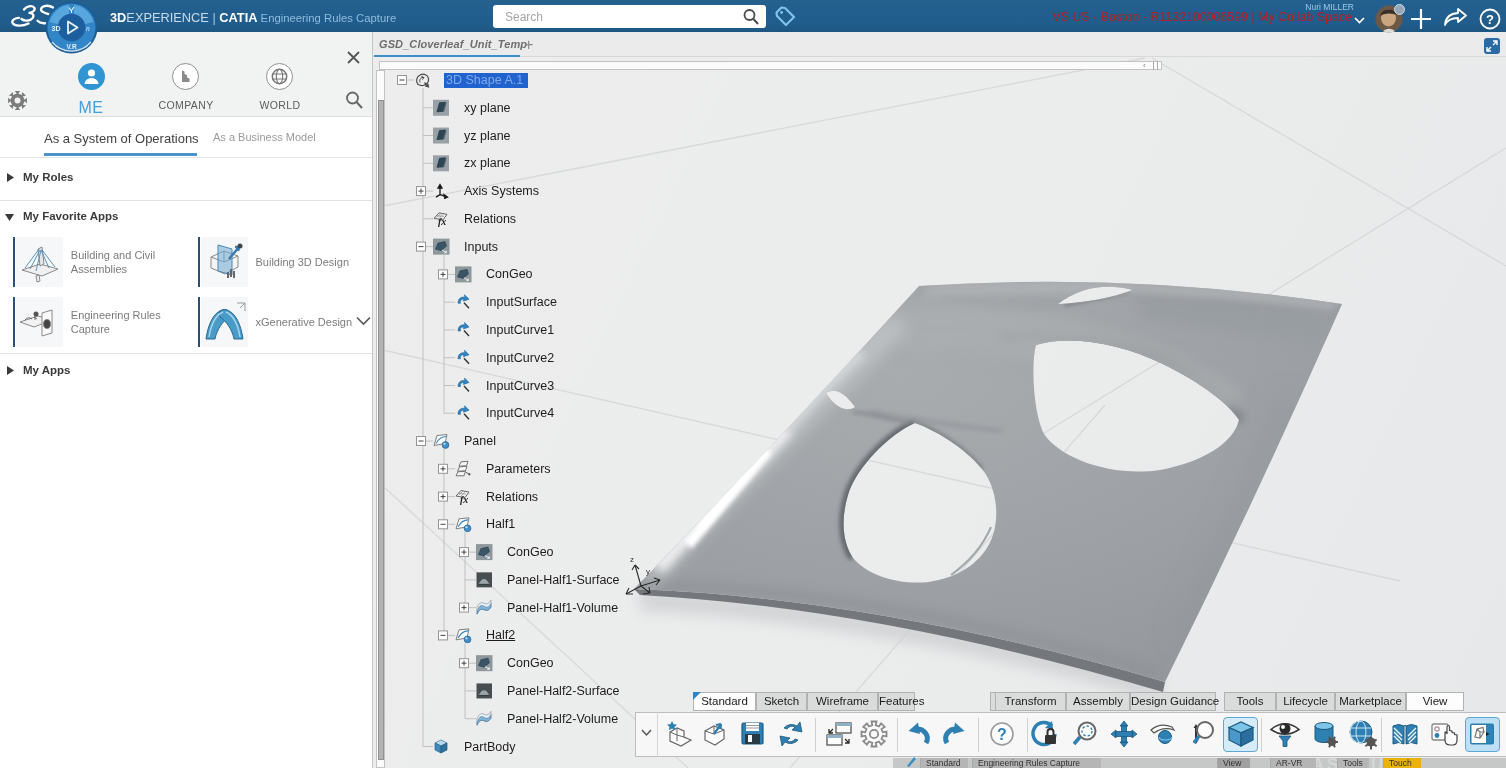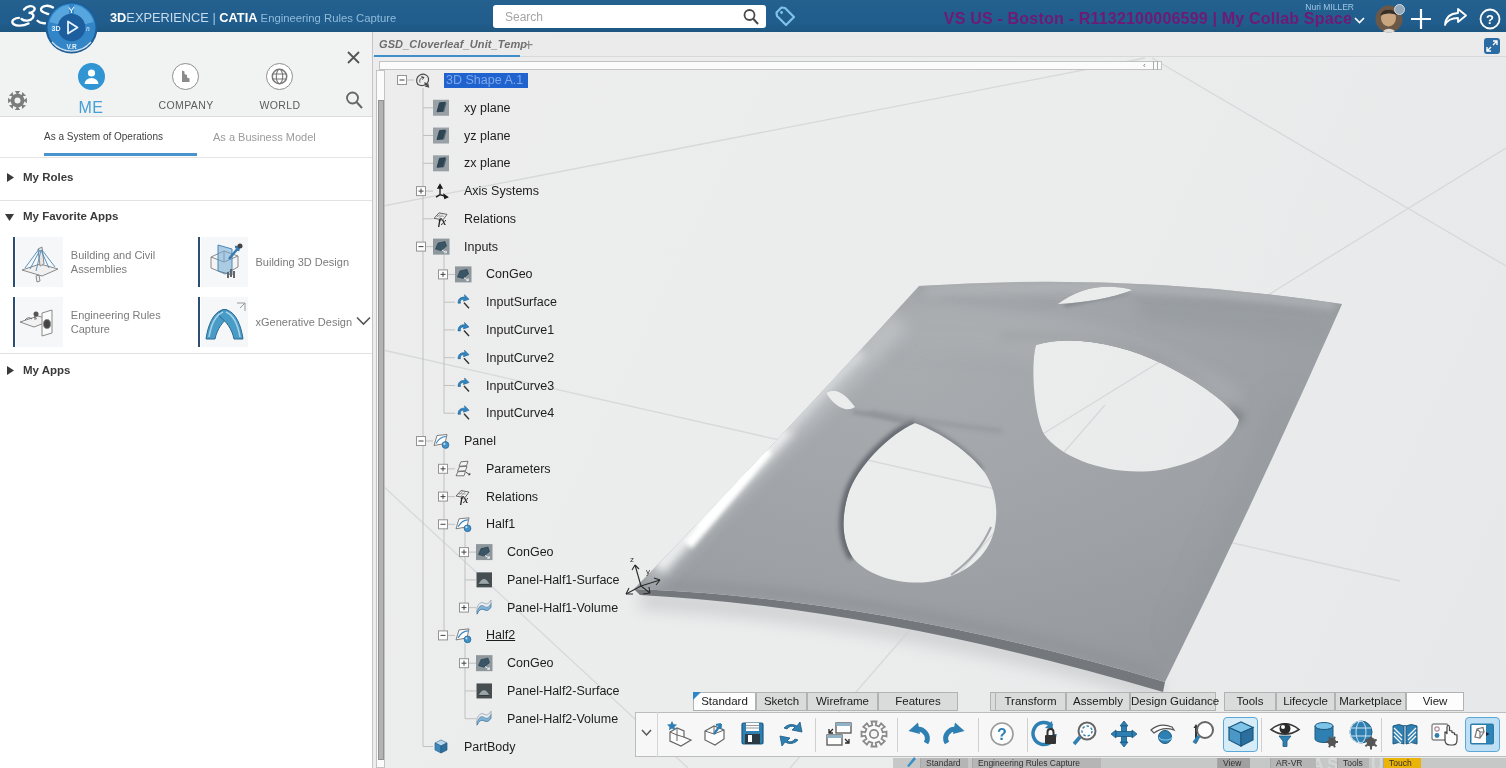--- a/index.html
+++ b/index.html
@@ -320,21 +320,21 @@
 <div class="trow" style="left:507px;top:572.9px;">Panel-Half1-Surface</div>
 <div class="trow" style="left:507px;top:600.6px;">Panel-Half1-Volume</div>
 <div class="trow" style="left:486px;top:628.4px;text-decoration:underline;">Half2</div>
 <div class="trow" style="left:507px;top:656.2px;">ConGeo</div>
 <div class="trow" style="left:507px;top:683.9px;">Panel-Half2-Surface</div>
 <div class="trow" style="left:507px;top:711.7px;">Panel-Half2-Volume</div>
 <div class="trow" style="left:464px;top:739.5px;">PartBody</div>
 <div class="ttab on" style="left:693px;width:63px;">Standard</div>
 <div class="ttab" style="left:756px;width:51px;">Sketch</div>
 <div class="ttab" style="left:807px;width:71px;">Wireframe</div>
-<div class="ttab" style="left:878px;width:80px;">Features</div>
+<div class="ttab" style="left:878px;width:37px;">Features</div>
 <div class="ttab" style="left:990px;width:60px;">Surfaces</div>
 <div class="ttab" style="left:995px;width:71px;">Transform</div>
 <div class="ttab" style="left:1066px;width:64px;">Assembly</div>
 <div class="ttab" style="left:1130px;width:86px;">Design Guidance</div>
 <div class="ttab" style="left:1224px;width:52px;">Tools</div>
 <div class="ttab" style="left:1276px;width:59px;">Lifecycle</div>
 <div class="ttab" style="left:1335px;width:71px;">Marketplace</div>
 <div class="ttab on" style="left:1406px;width:58px;">View</div>
 <svg class="a" style="left:693px;top:692px;" width="8" height="8">
       <path d="M 0,0 L 8,0 L 0,8 Z" fill="#2e86c8"></path>
@@ -525,21 +525,21 @@
     </svg>
 <div class="a" style="left:155px;top:99px;width:62px;text-align:center;font-size:10.5px;color:#5c5c5c;letter-spacing:0.4px;">COMPANY</div>
 <div class="a" style="left:266px;top:63px;width:27px;height:27px;border-radius:50%;background:#fff;border:1.5px solid #8f8f8f;"></div>
 <svg class="a" style="left:266px;top:63px;" width="27" height="27">
       <circle cx="13.5" cy="13.5" r="7.2" fill="none" stroke="#777" stroke-width="1.5"></circle>
       <ellipse cx="13.5" cy="13.5" rx="3.2" ry="7.2" fill="none" stroke="#777" stroke-width="1.1"></ellipse>
       <path d="M 6.8,11 h 13.4 M 6.8,16 h 13.4" stroke="#777" stroke-width="1.1" fill="none"></path>
     </svg>
 <div class="a" style="left:252px;top:99px;width:56px;text-align:center;font-size:10.5px;color:#5c5c5c;letter-spacing:0.4px;">WORLD</div>
 <div class="a" style="left:0px;top:117px;width:372px;height:41px;background:#fff;border-bottom:1px solid #e4e4e4;"></div>
-<div class="a" style="left:44px;top:131px;font-size:10px;color:#3f3f3f;">As a System of Operations</div>
+<div class="a" style="left:44px;top:131px;font-size:13px;color:#3f3f3f;">As a System of Operations</div>
 <div class="a" style="left:213px;top:131px;font-size:11px;color:#9b9b9b;text-align:center;">As a Business Model</div>
 <div class="a" style="left:44px;top:153px;width:153px;height:3px;background:#4a94cd;"></div>
 <svg class="a" style="left:6px;top:173px;" width="9" height="10">
       <path d="M 1,0 L 8,4.5 L 1,9 Z" fill="#3a3a3a"></path>
     </svg>
 <div class="a" style="left:23px;top:171px;font-size:11.5px;font-weight:bold;color:#3a3a3a;">My Roles</div>
 <div class="a" style="left:0px;top:200px;width:372px;height:1px;background:#e2e2e2;"></div>
 <svg class="a" style="left:5px;top:213px;" width="10" height="9">
       <path d="M 0,1 L 9,1 L 4.5,8 Z" fill="#3a3a3a"></path>
     </svg>
@@ -628,21 +628,21 @@
 <div class="a" style="left:505px;top:10px;font-size:12px;color:#a5a5a5;">Search</div>
 <svg class="a" style="left:742px;top:8px;" width="18" height="18">
       <circle cx="7.5" cy="7" r="5" fill="none" stroke="#4a4a4a" stroke-width="1.8"></circle>
       <path d="M 11,10.5 L 16,16" stroke="#4a4a4a" stroke-width="2"></path>
     </svg>
 <svg class="a" style="left:773px;top:4px;" width="25" height="25" viewBox="0 0 25 25">
       <path d="M 3.5,8.5 L 8.5,3.5 L 12,4 L 21,13 L 13,21 L 4,12 Z" fill="none" stroke="#7ec3ea" stroke-width="2.2" stroke-linejoin="round"></path>
       <circle cx="8.5" cy="8.5" r="1.4" fill="#7ec3ea"></circle>
     </svg>
 <div class="a" style="right:152px;top:2px;font-size:8.5px;color:#9ec7e4;">Nuri MILLER</div>
-<div class="a" style="right:154px;top:10px;font-size:16px;font-weight:bold;color:#701a75;white-space:nowrap;letter-spacing:0.2px;">VS US - Boston - R1132100006599 | My Collab Space</div>
+<div class="a" style="right:154px;top:10px;font-size:12px;font-weight:normal;color:#b91c1c;white-space:nowrap;letter-spacing:0.2px;">VS US - Boston - R1132100006599 | My Collab Space</div>
 <svg class="a" style="left:1354px;top:17px;" width="11" height="7">
       <path d="M 1,1 L 5.5,5.5 L 10,1" stroke="#fff" stroke-width="1.7" fill="none"></path>
     </svg>
 <svg class="a" style="left:1375px;top:5px;" width="28" height="28">
       <defs>
         <radialGradient id="av" cx="0.5" cy="0.4">
           <stop offset="0" stop-color="#d9c4a8"></stop>
           <stop offset="0.55" stop-color="#b08e68"></stop>
           <stop offset="0.8" stop-color="#4a3a2e"></stop>
           <stop offset="1" stop-color="#2e2620"></stop>

